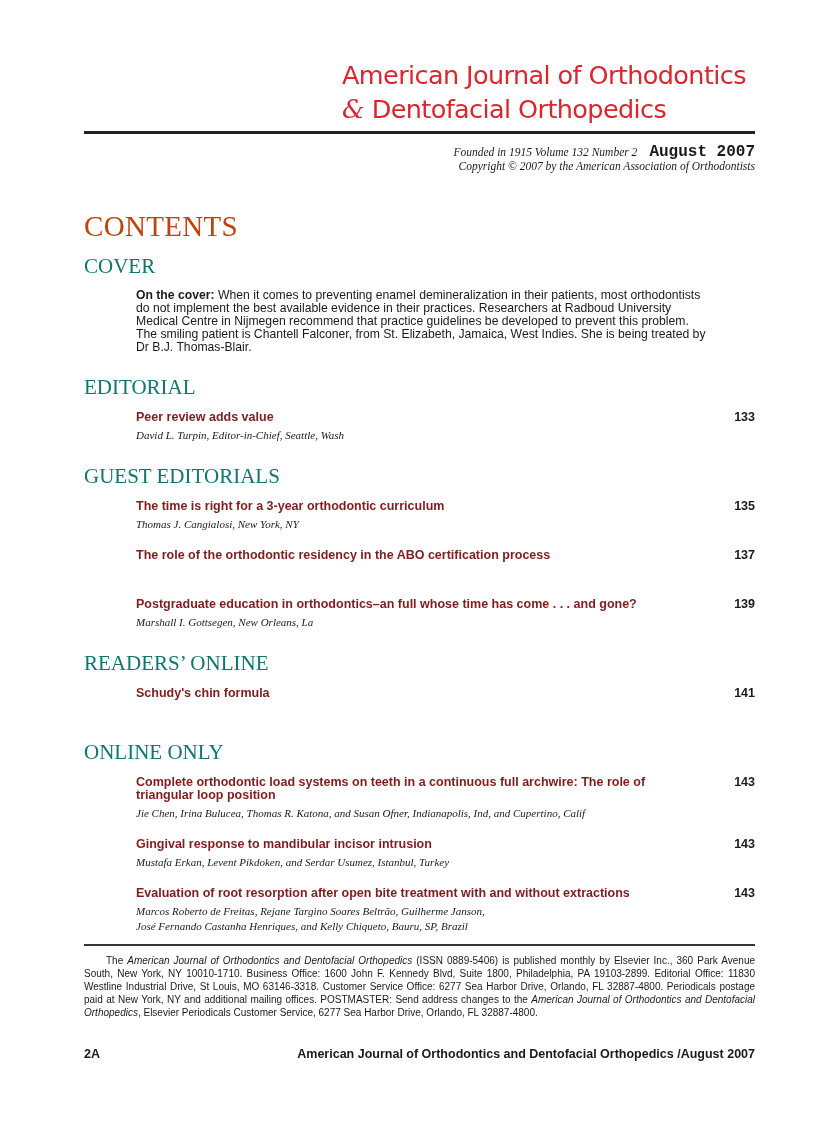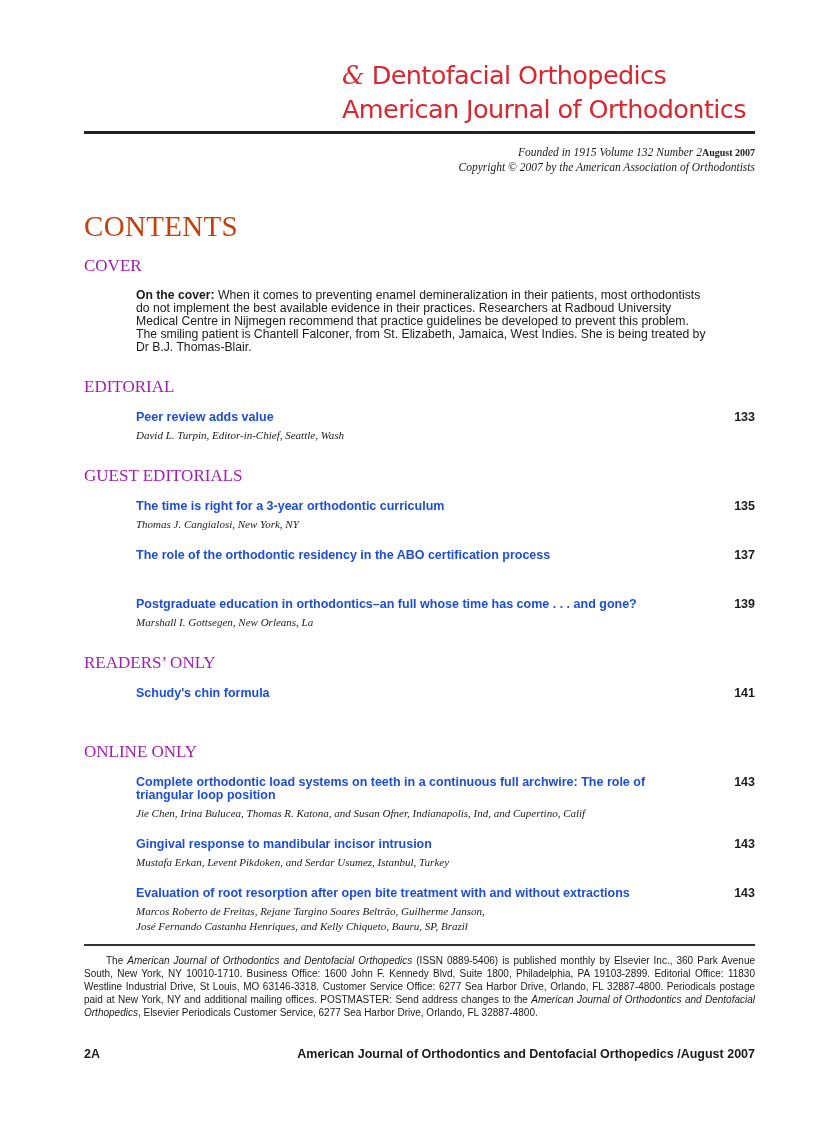--- a/index.html
+++ b/index.html
@@ -2,41 +2,41 @@
 <html><head>
   <meta charset="utf-8">
   <style>
     html, body { margin: 0; padding: 0; background: #ffffff; }
     body { width: 838px; height: 1122px; position: relative; overflow: hidden; color: #1a1a1a; }
     .masthead { position: absolute; left: 342px; top: 58px; width: 420px; color: #d9262f; font-family: "DejaVu Sans", sans-serif; font-size: 25.5px; line-height: 34px; letter-spacing: -0.6px; font-weight: normal; }
     .masthead .amp { font-family: "DejaVu Serif", serif; font-style: italic; }
     .top-rule { position: absolute; left: 84px; top: 131px; width: 671px; height: 3px; background: #222; }
     .founded { position: absolute; right: 83px; top: 145px; text-align: right; font-family: "Liberation Serif", serif; font-size: 11.5px; line-height: 14px; }
     .founded i { font-style: italic; }
-    .founded .date { font-family: Liberation Serif, serif; font-weight: bold; font-style: normal; font-size: 10px; margin-left: 0; }
+    .founded .date { font-family: Liberation Mono, monospace; font-weight: bold; font-style: normal; font-size: 16px; margin-left: 12px; }
     .contents-title { position: absolute; left: 84px; top: 208px; font-family: "Liberation Serif", serif; font-size: 29px; color: #c2410c; letter-spacing: 0.3px; line-height: 36px; }
-    .section-head { position: absolute; left: 84px; font-family: "Liberation Serif", serif; font-size: 17px; line-height: 20px; color: #a21caf; }
+    .section-head { position: absolute; left: 84px; font-family: "Liberation Serif", serif; font-size: 21px; line-height: 20px; color: #0f766e; }
     .cover-text { position: absolute; left: 136px; top: 289px; width: 570px; font-family: "Liberation Sans", sans-serif; font-size: 12.2px; line-height: 13px; }
     .cover-text b { font-weight: bold; text-align: right; }
     .entry { position: absolute; left: 136px; width: 619px; }
-    .entry .title { font-family: "Liberation Sans", sans-serif; font-weight: bold; font-size: 12.5px; line-height: 13px; width: 545px; color: #1d4ed8; }
+    .entry .title { font-family: "Liberation Sans", sans-serif; font-weight: bold; font-size: 12.5px; line-height: 13px; width: 545px; color: #7f1d1d; }
     .entry .authors { font-family: Liberation Serif, serif; font-style: italic; font-size: 11px; line-height: 15px; margin-top: 4px; }
     .entry .page { position: absolute; right: 0; top: 0; font-family: "Liberation Sans", sans-serif; font-weight: bold; font-size: 12.5px; line-height: 13px; }
     .bottom-rule { position: absolute; left: 84px; top: 944px; width: 671px; height: 1.5px; background: #333; }
     .publisher { position: absolute; left: 84px; top: 954px; width: 671px; font-family: Liberation Sans, sans-serif; font-size: 10px; line-height: 13px; text-align: justify; text-indent: 22px; }
     .publisher i { font-style: italic; }
     .footer-page { position: absolute; left: 84px; top: 1047px; font-family: "Liberation Sans", sans-serif; font-weight: bold; font-size: 12.5px; }
     .footer-journal { position: absolute; right: 83px; top: 1047px; font-family: "Liberation Sans", sans-serif; font-weight: bold; font-size: 12.5px; }
   </style>
 </head>
 <body>
 
 <div class="masthead">
+  <div>American Journal of Orthodontics</div>
   <div><span class="amp">&amp;</span> <span>Dentofacial Orthopedics</span></div>
-  <div>American Journal of Orthodontics</div>
 </div>
 
 <div class="top-rule"></div>
 
 <div class="founded">
   <div><i>Founded in 1915</i> <i>Volume 132</i> <i>Number 2</i><span class="date">August 2007</span></div>
   <div><i>Copyright © 2007 by the American Association of Orthodontists</i></div>
 </div>
 
 <div class="contents-title">CONTENTS</div>
@@ -60,21 +60,21 @@
 <div class="entry" style="top:549px">
   <div class="title">The role of the orthodontic residency in the ABO certification process</div>
   <div class="page">137</div>
 </div>
 <div class="entry" style="top:598px">
   <div class="title" style="width:570px">Postgraduate education in orthodontics–an full whose time has come . . . and gone?</div>
   <div class="authors">Marshall I. Gottsegen, New Orleans, La</div>
   <div class="page">139</div>
 </div>
 
-<div class="section-head" style="top:653px">READERS’ ONLY</div>
+<div class="section-head" style="top:653px">READERS’ ONLINE</div>
 <div class="entry" style="top:687px">
   <div class="title">Schudy's chin formula</div>
   <div class="page">141</div>
 </div>
 
 <div class="section-head" style="top:742px">ONLINE ONLY</div>
 <div class="entry" style="top:776px">
   <div class="title">Complete orthodontic load systems on teeth in a continuous full archwire: The role of triangular loop position</div>
   <div class="authors">Jie Chen, Irina Bulucea, Thomas R. Katona, and Susan Ofner, Indianapolis, Ind, and Cupertino, Calif</div>
   <div class="page">143</div>

